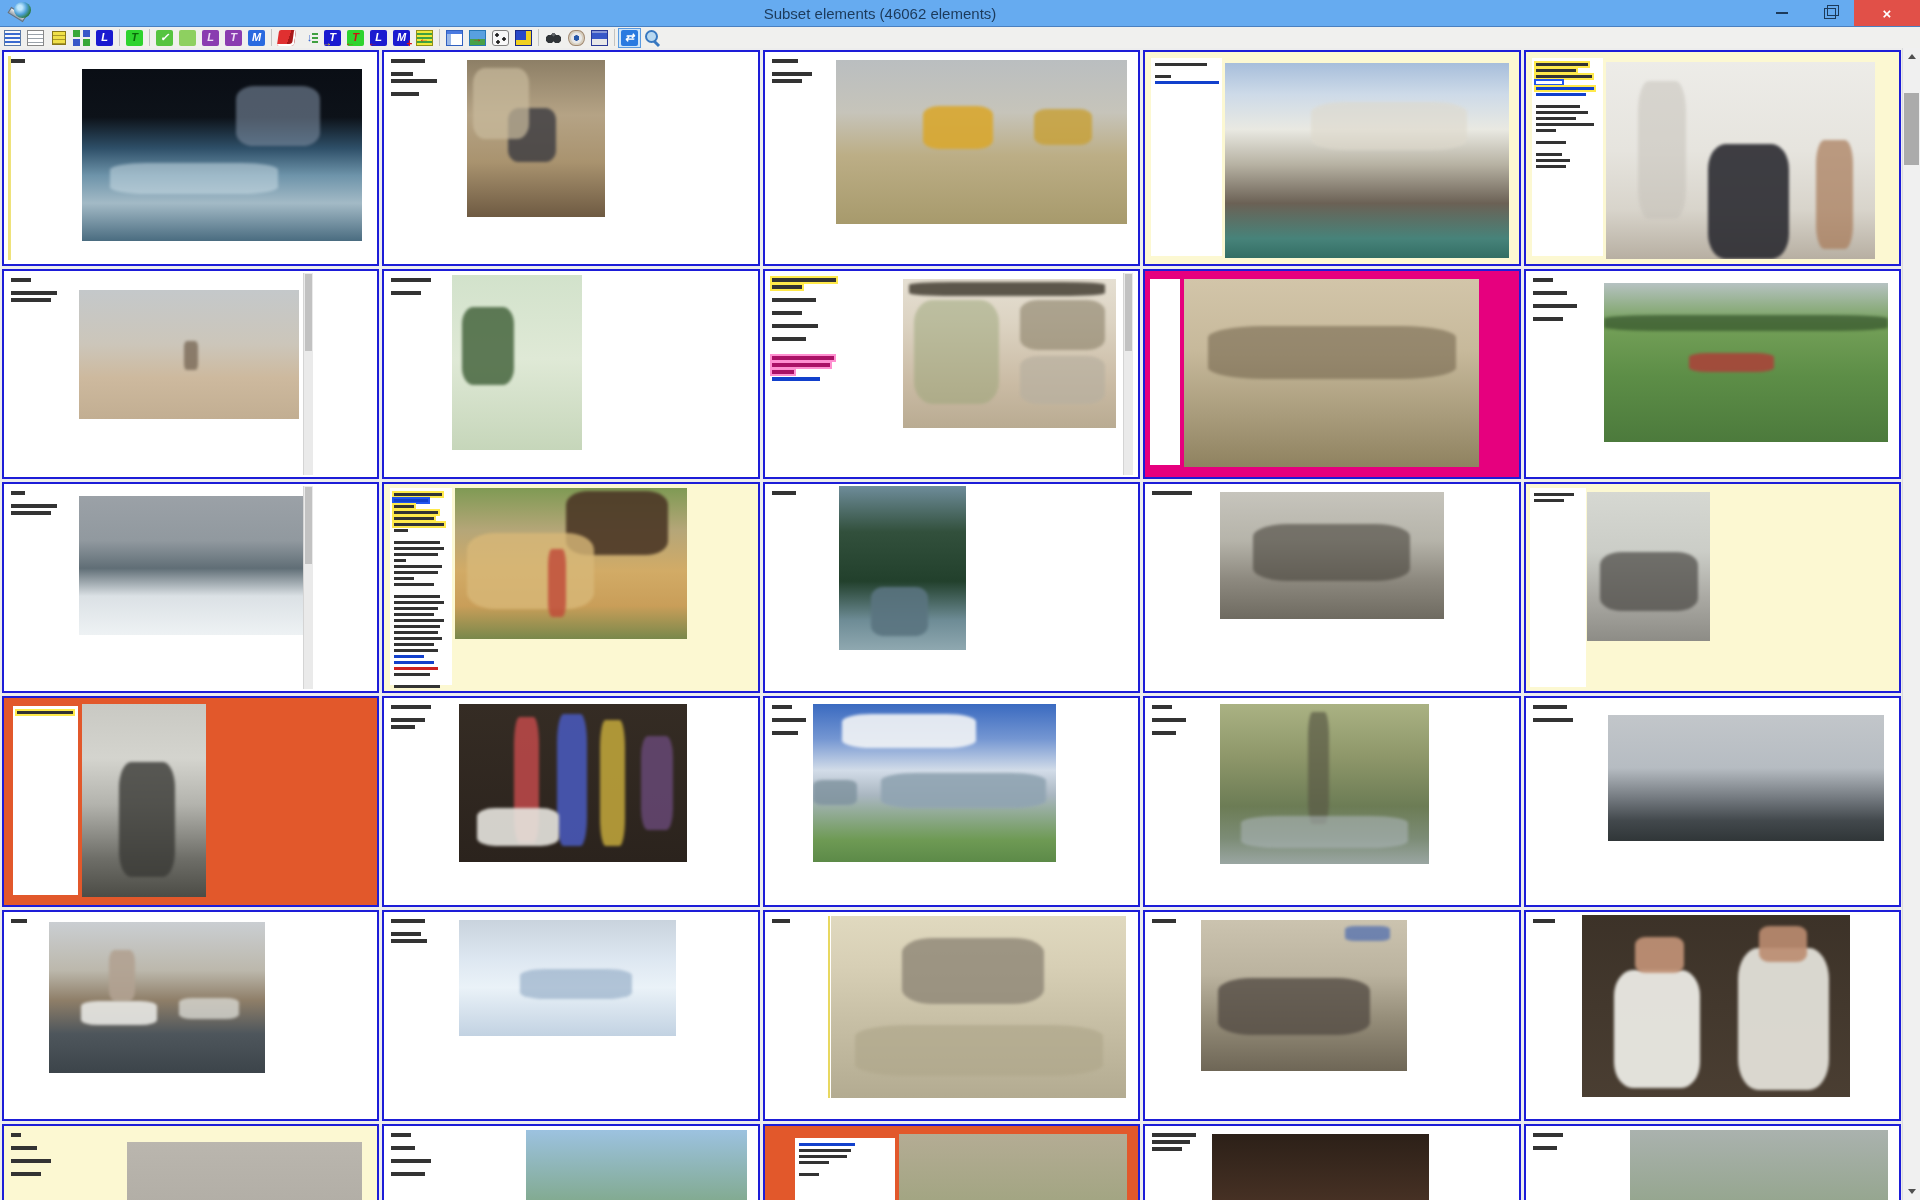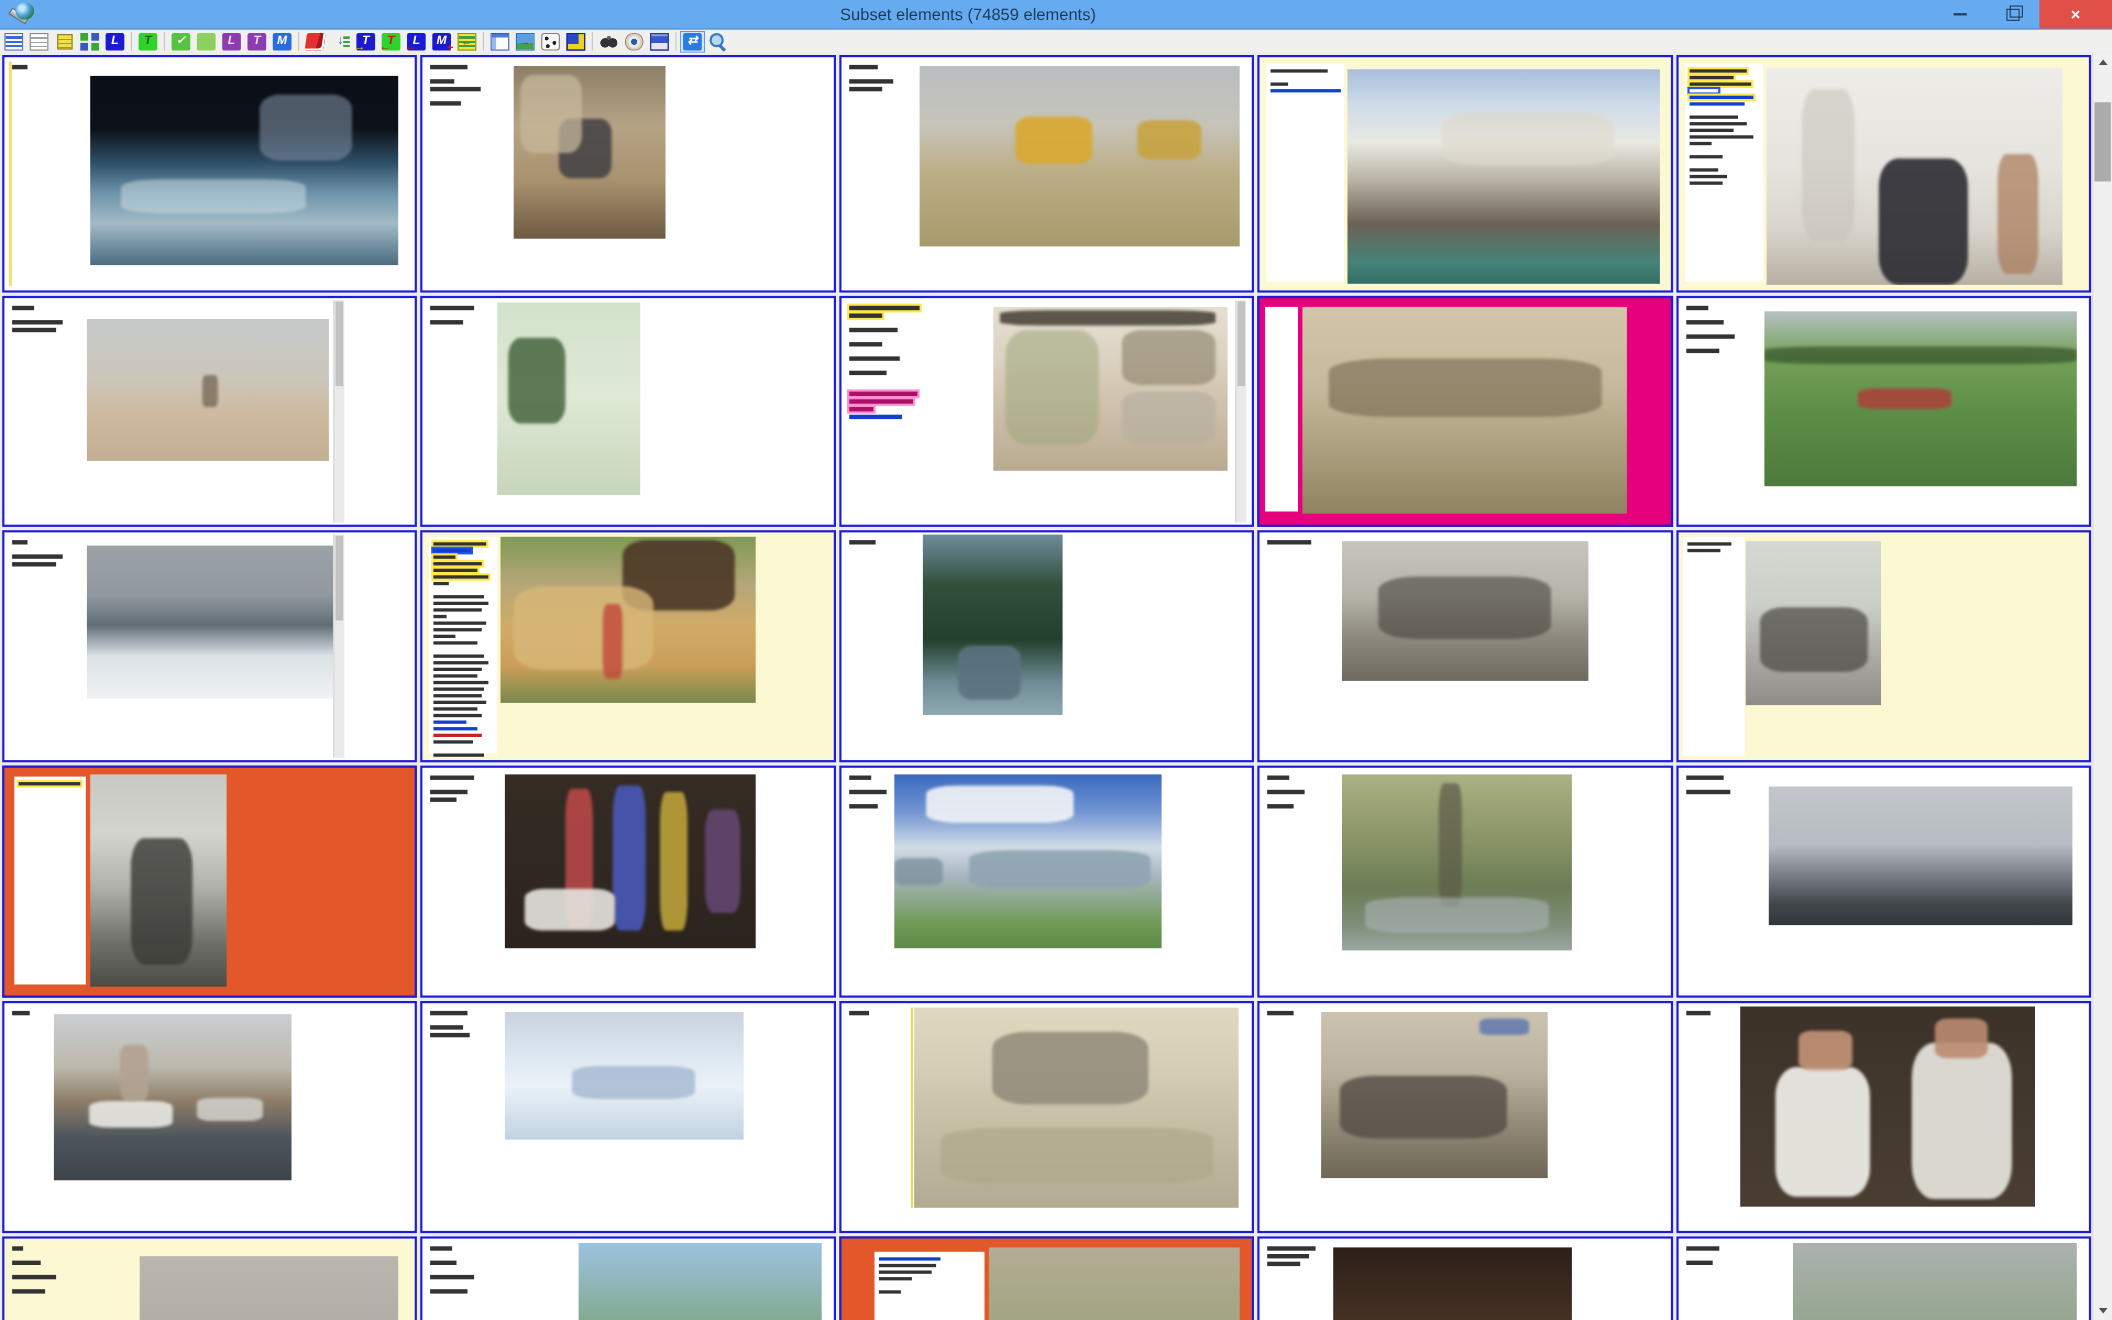--- a/index.html
+++ b/index.html
@@ -90,21 +90,21 @@
 </style>
 </head>
 <body>
 
 <div class="window">
   <div class="titlebar">
     <div class="app-icon">
       <span class="blade"></span>
       <span class="globe"></span>
     </div>
-    <div class="title">Subset elements (74859 elements)</div>
+    <div class="title">Subset elements (46062 elements)</div>
     <div class="controls">
       <div class="wb min">
           <span class="dash"></span>
         </div>
       <div class="wb res">
           <span class="rsq"></span>
         </div>
       <div class="wb close">×</div>
     </div>
   </div>

